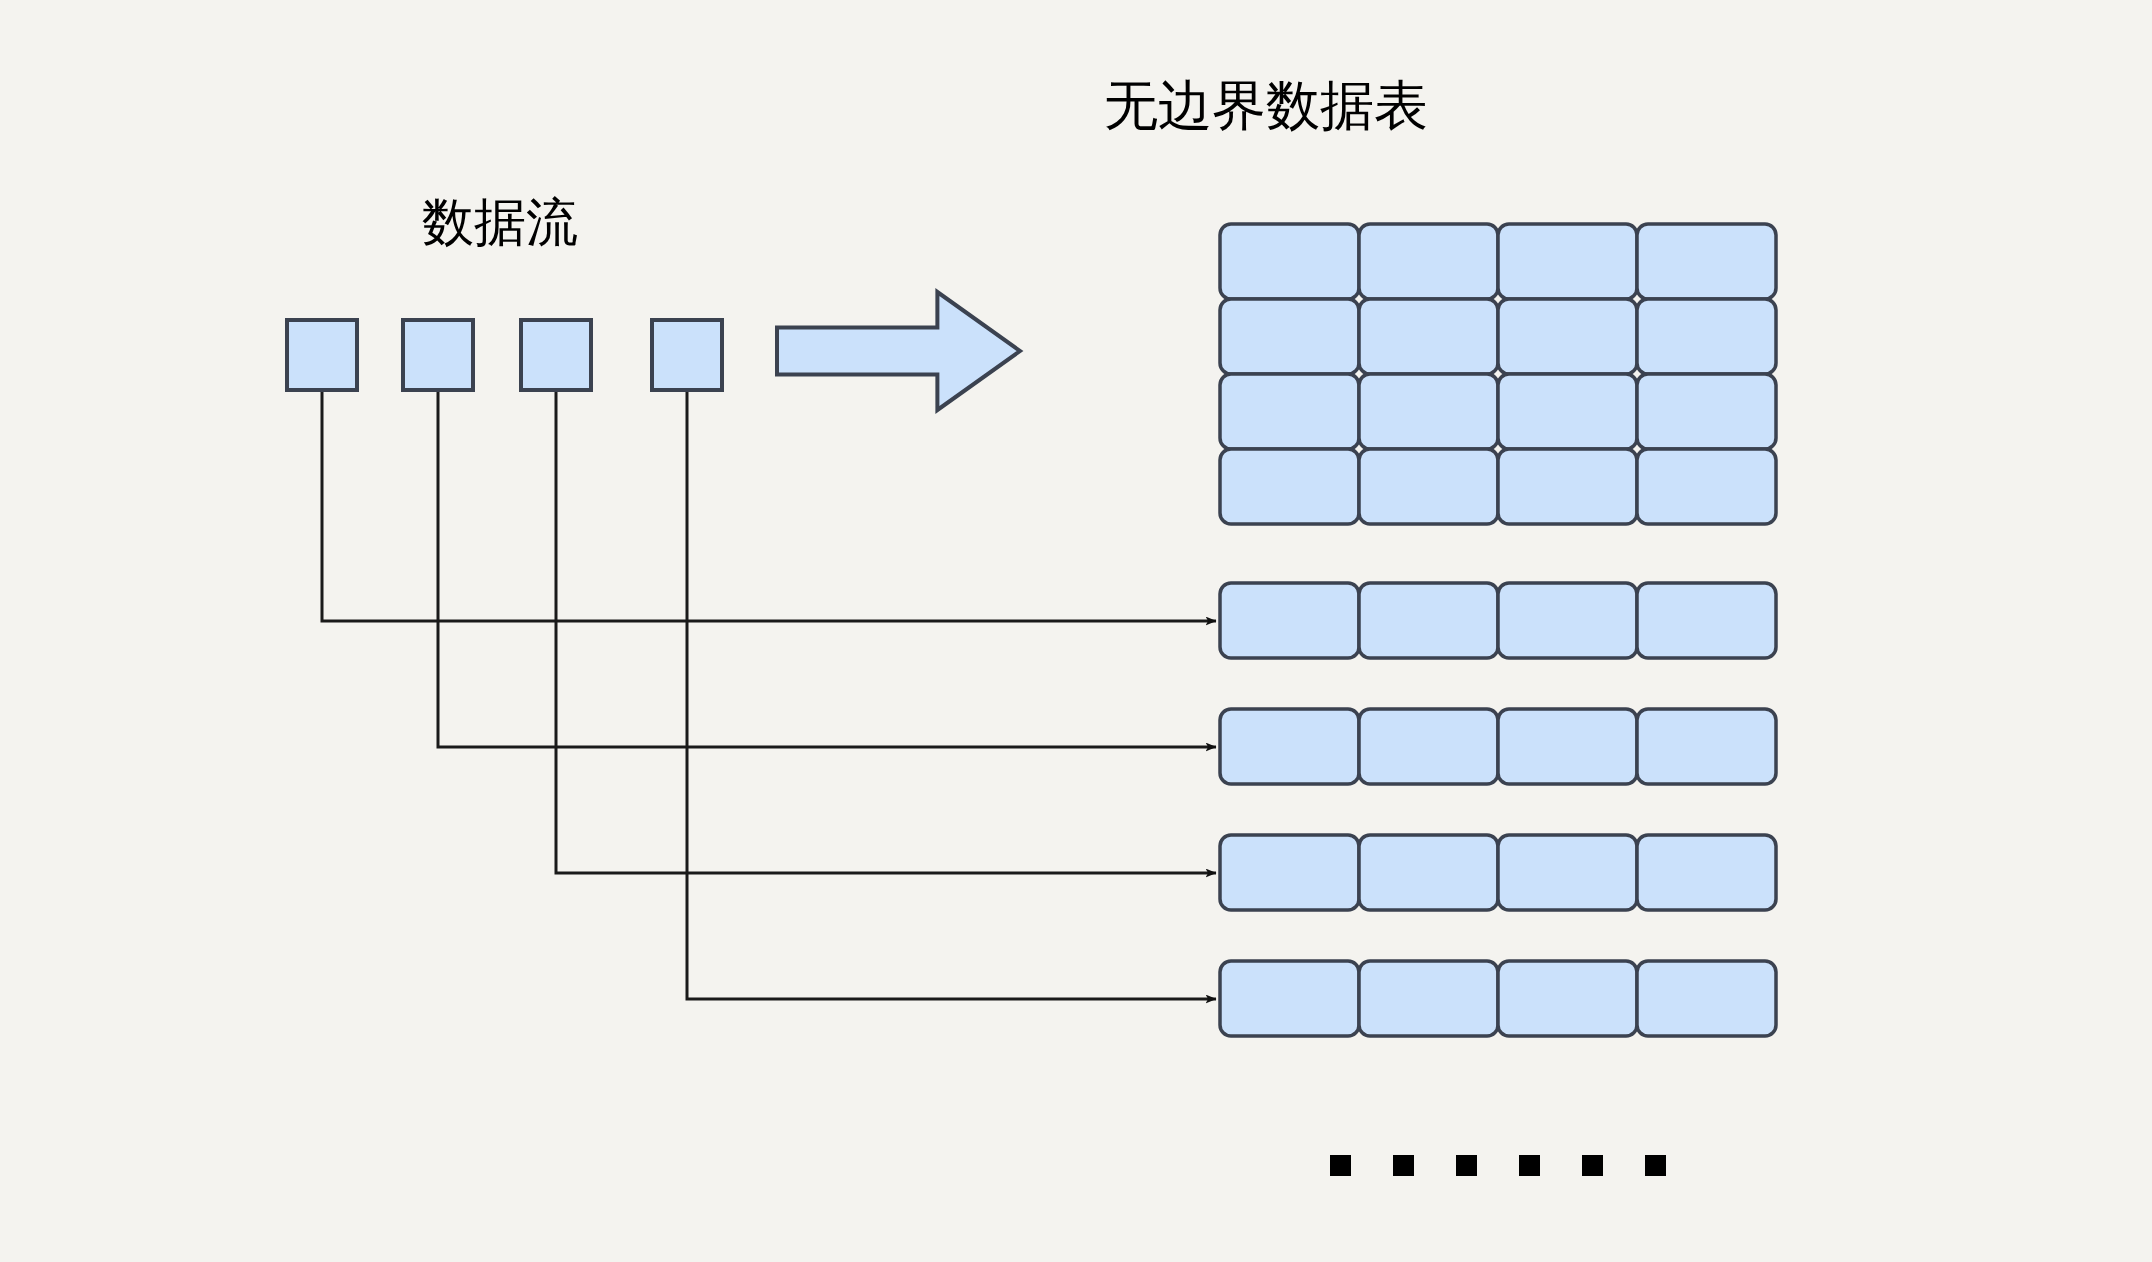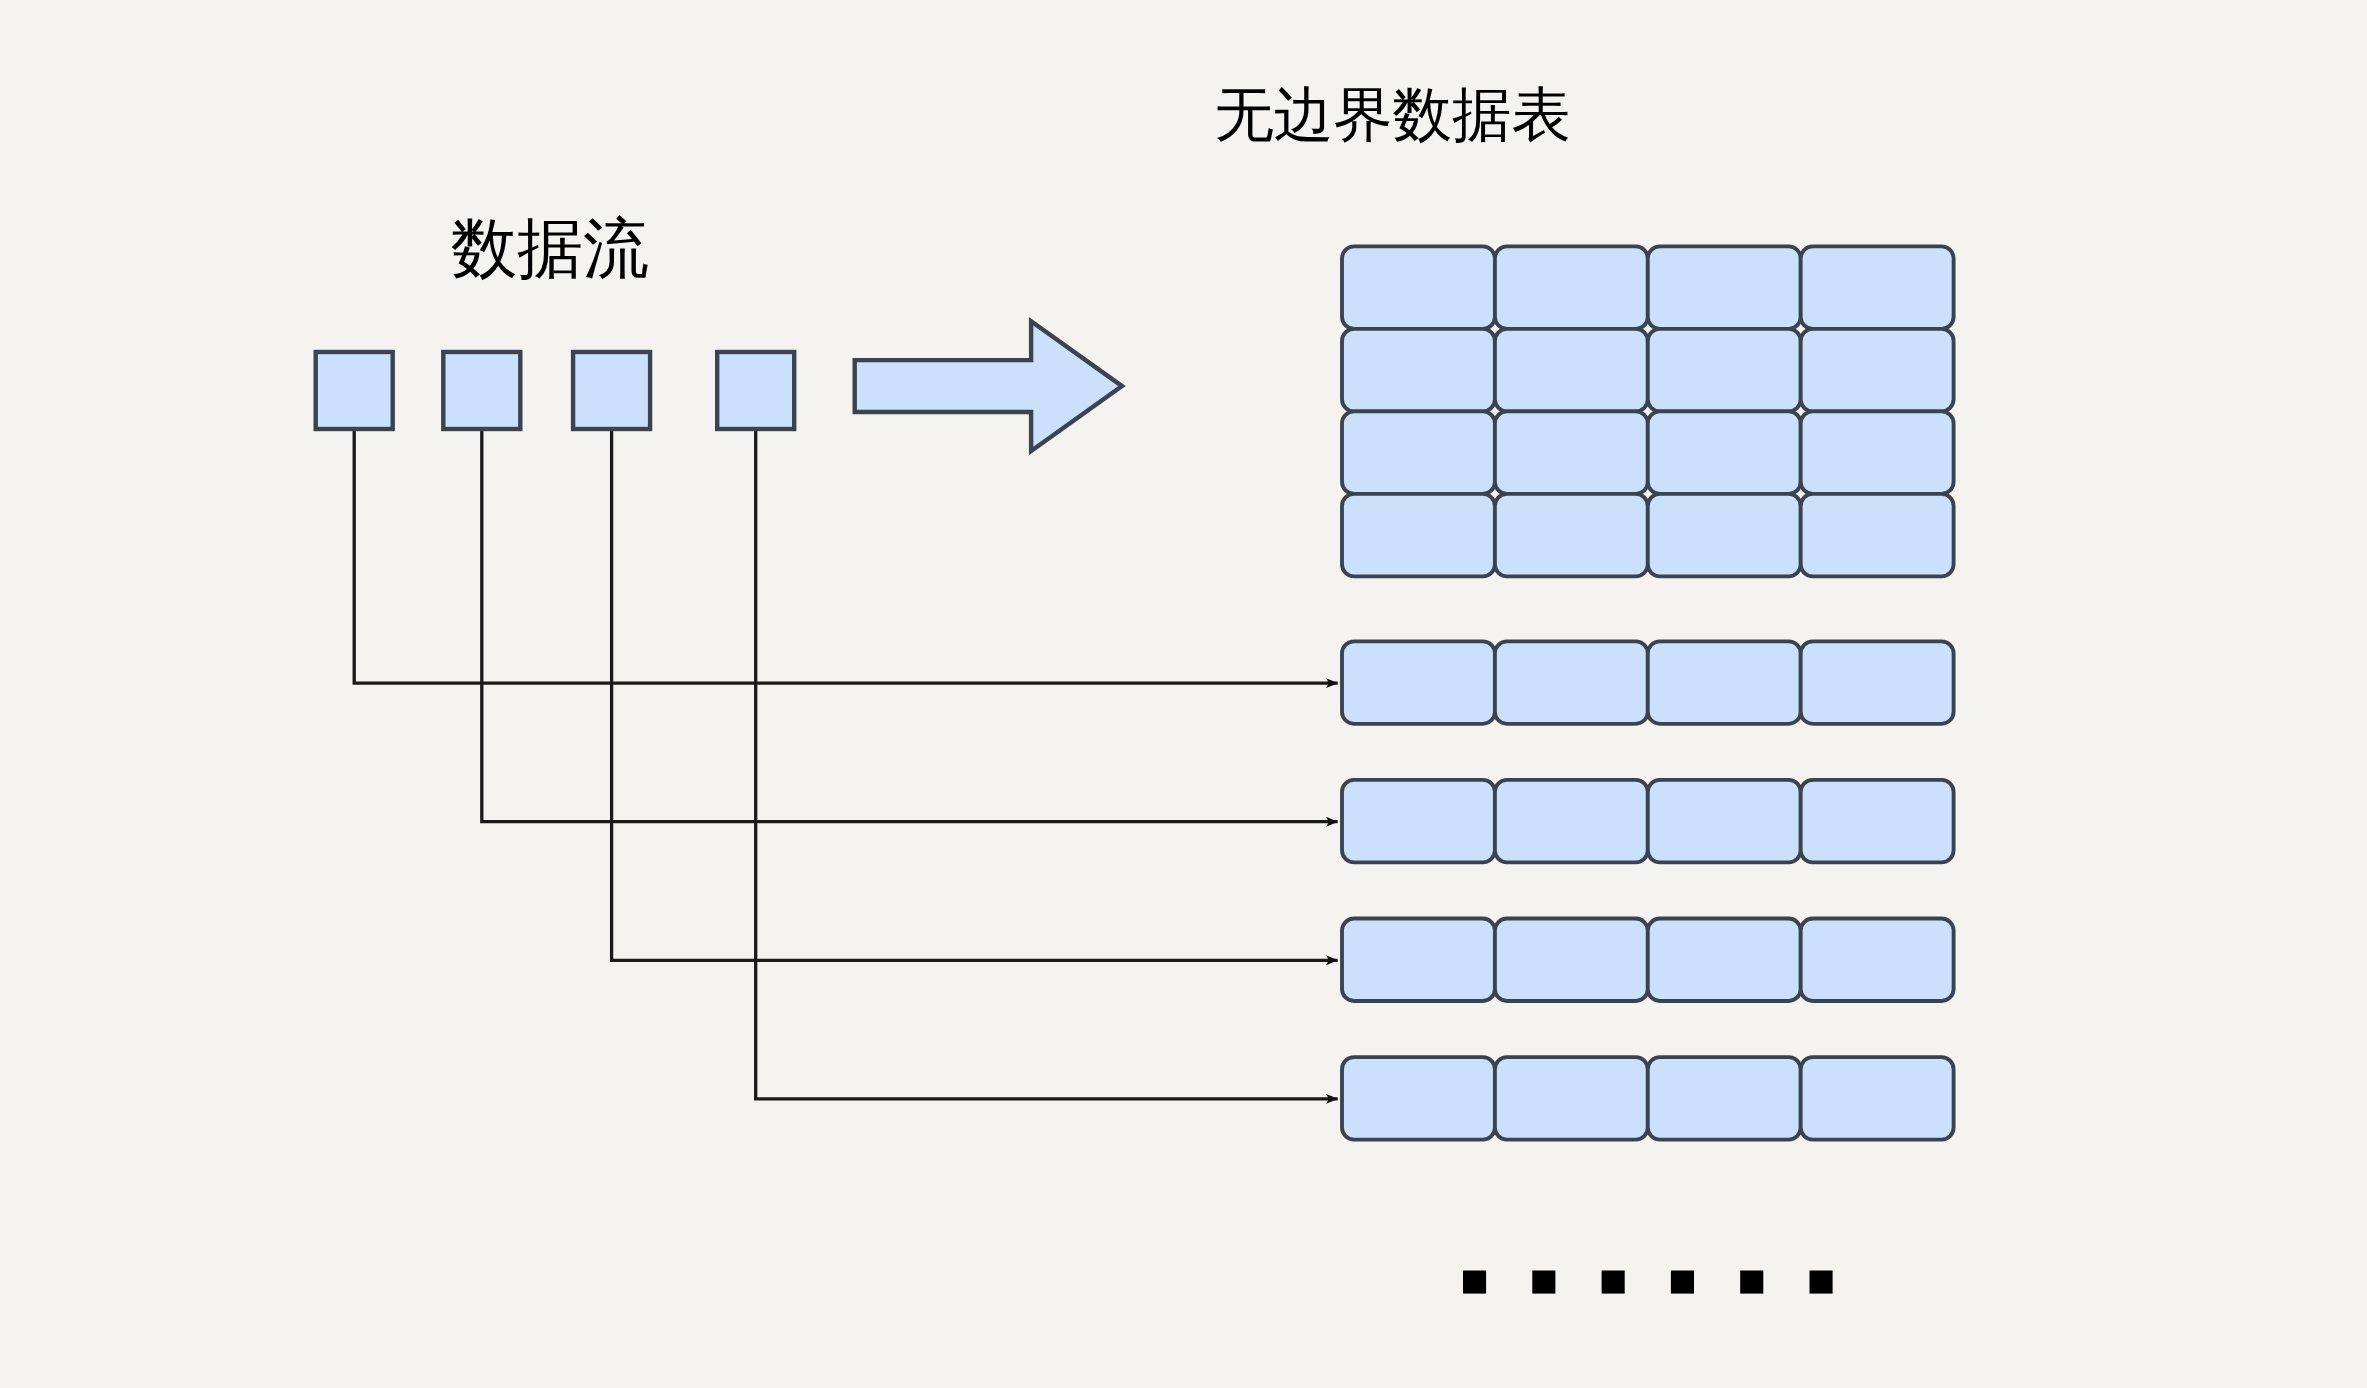--- a/index.html
+++ b/index.html
@@ -30,21 +30,21 @@
     width: 2152px;
     text-align: center;
     font-size: 54px;
     transform: translateX(190px);
   }
   #title-data-stream {
     left: 0;
     top: 196px;
     width: 640px;
     text-align: center;
-    font-size: 60px;
+    font-size: 52px;
     transform: translateX(180px);
   }
   #svg-layer {
     position: absolute;
     left: 0;
     top: 0;
     width: 2152px;
     height: 1262px;
   }
 </style>

